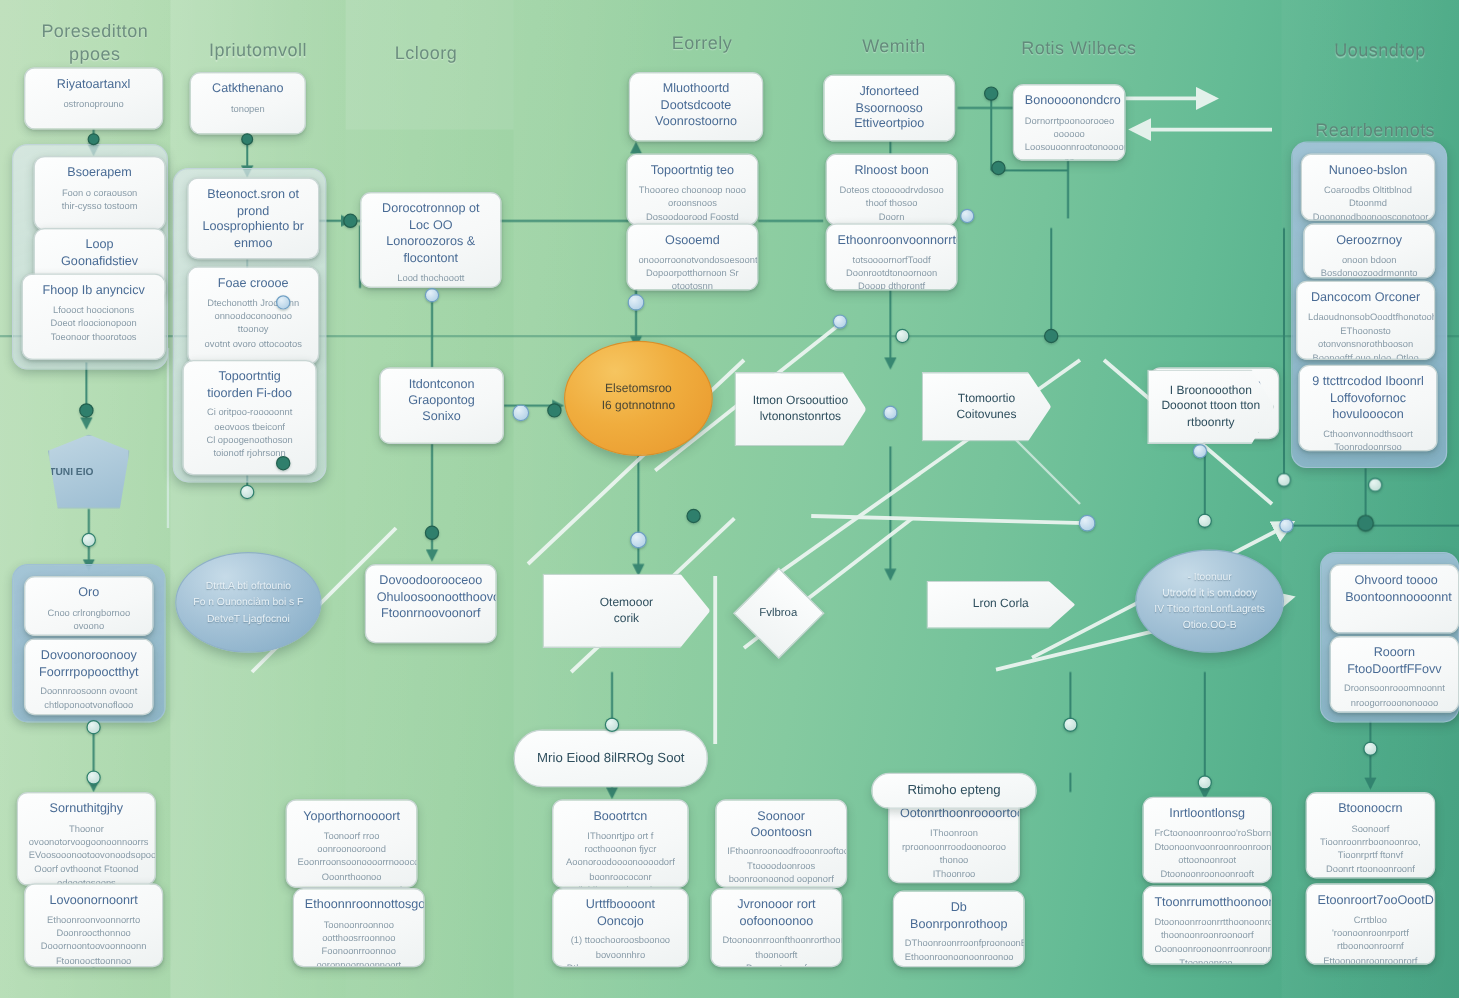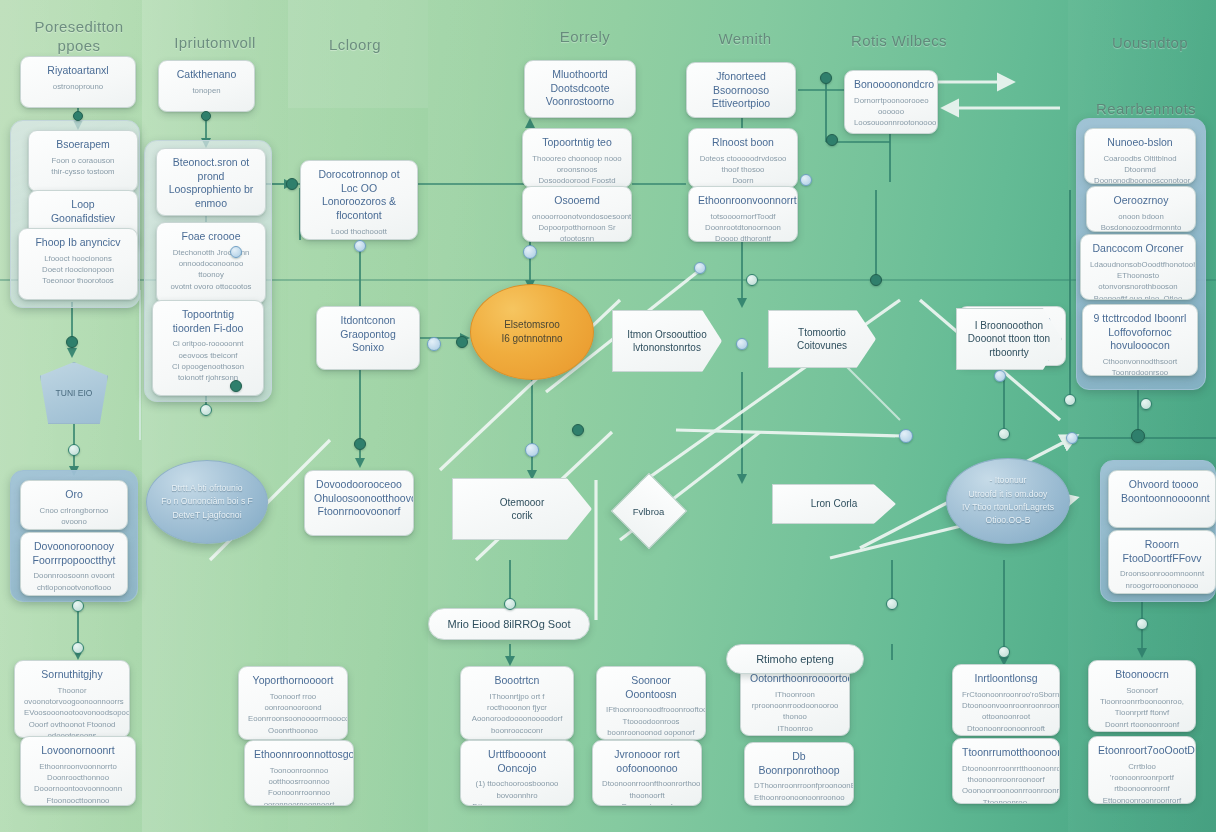--- a/index.html
+++ b/index.html
@@ -145,22 +145,23 @@
     clip-path: polygon(0 0, 82% 0, 100% 50%, 82% 100%, 0 100%);
   }
   .flag span{ color:#2f4f5e; font-size:10px; line-height:1.35; white-space:pre-line; text-align:center; filter:blur(.35px); }
 
   
   .shield{
     position:absolute;
     background:linear-gradient(160deg,#bfd6e3,#9cbdd2);
     border:1px solid #9ab8cc;
     clip-path: polygon(50% 0,100% 22%,88% 100%,12% 100%,0 22%);
-    display:flex; align-items:center; justify-content:center;
+    display:flex; align-items:center; justify-content:flex-start;
     box-shadow:0 3px 7px rgba(40,70,60,.2);
+    font-weight:bold;
   }
   .shield span{ color:#4a6c80; font-size:8.5px; filter:blur(.5px); }
 
   
   .node{
     position:absolute;
     border-radius:50%;
     border:1.4px solid #2f7f6c;
     background:radial-gradient(circle at 35% 30%, #e9f6f3, #b9d9d1);
     box-shadow:0 1px 2px rgba(30,70,60,.3);
@@ -515,21 +516,21 @@
       <span>Dtrtt.A bti ofrtounio
 Fo n Ounonciàm boi s F
 DetveT Ljagfocnoi</span>
     </div>
     <div class="ellipse blue" style="left: 946px; top: 458px; width: 124px; height: 86px;">
       <span>- Itoonuur
 Utroofd it is om.dooy
 IV Ttioo rtonLonfLagrets
 Otioo.OO-B</span>
     </div>
-    <div class="pill" style="left: 428px; top: 608px; width: 162px; height: 32px;">
+    <div class="pill" style="left: 428px; top: 608px; width: 162px; height: 48px;">
       <span>Mrio Eiood 8ilRROg Soot</span>
     </div>
     <div class="pill" style="left: 726px; top: 644px; width: 138px; height: 30px;">
       <span>Rtimoho epteng</span>
     </div>
     <div class="diamond" style="left: 622px; top: 484px; width: 54px; height: 54px;">
       <span>Fvlbroa</span>
     </div>
     <div class="flag" style="left: 452px; top: 478px; width: 140px; height: 62px;">
       <span>Otemooor

